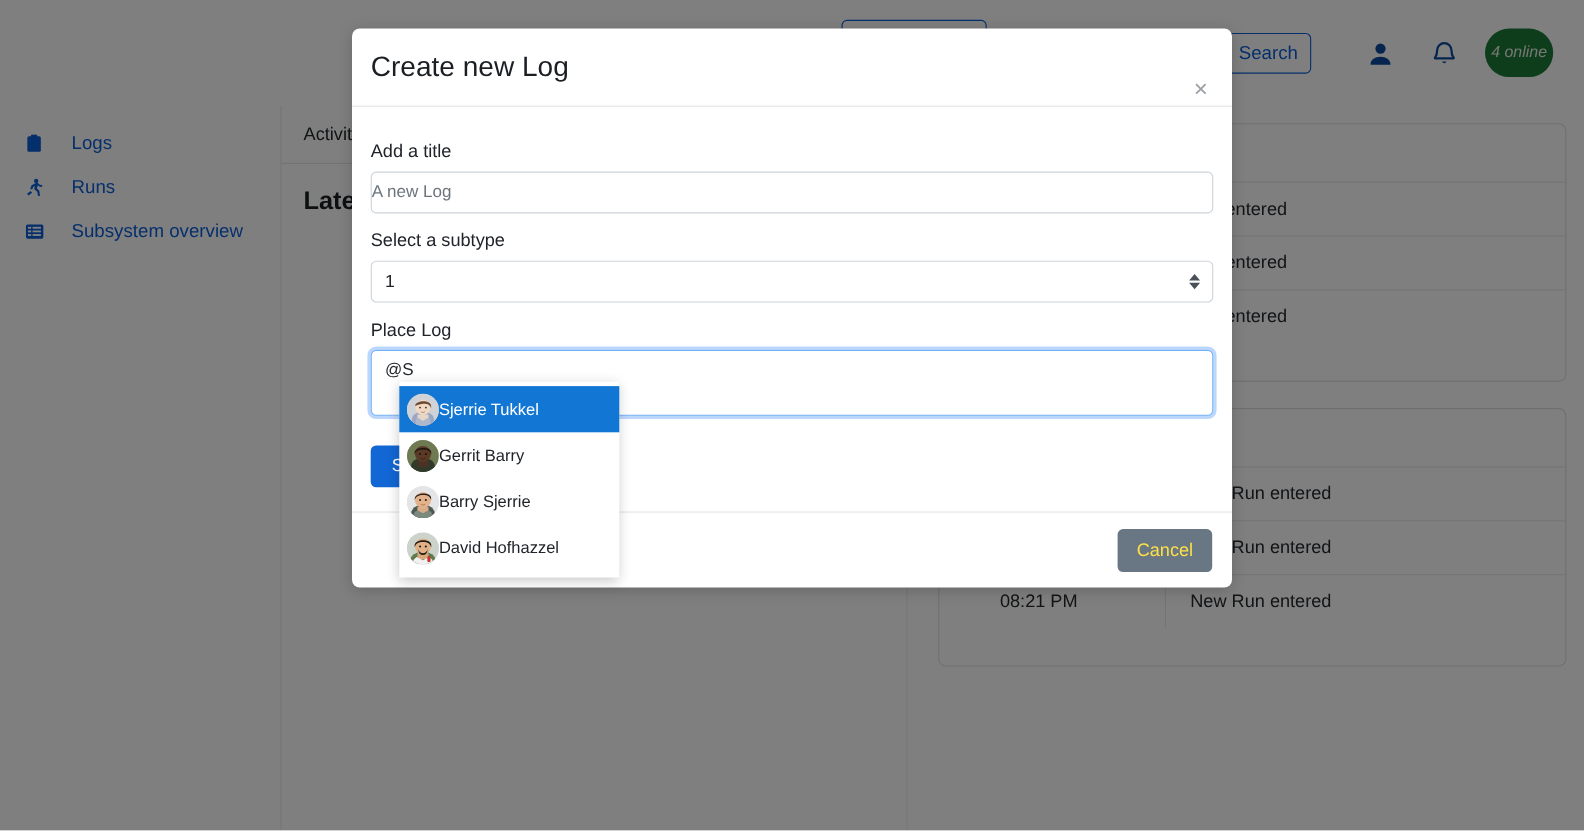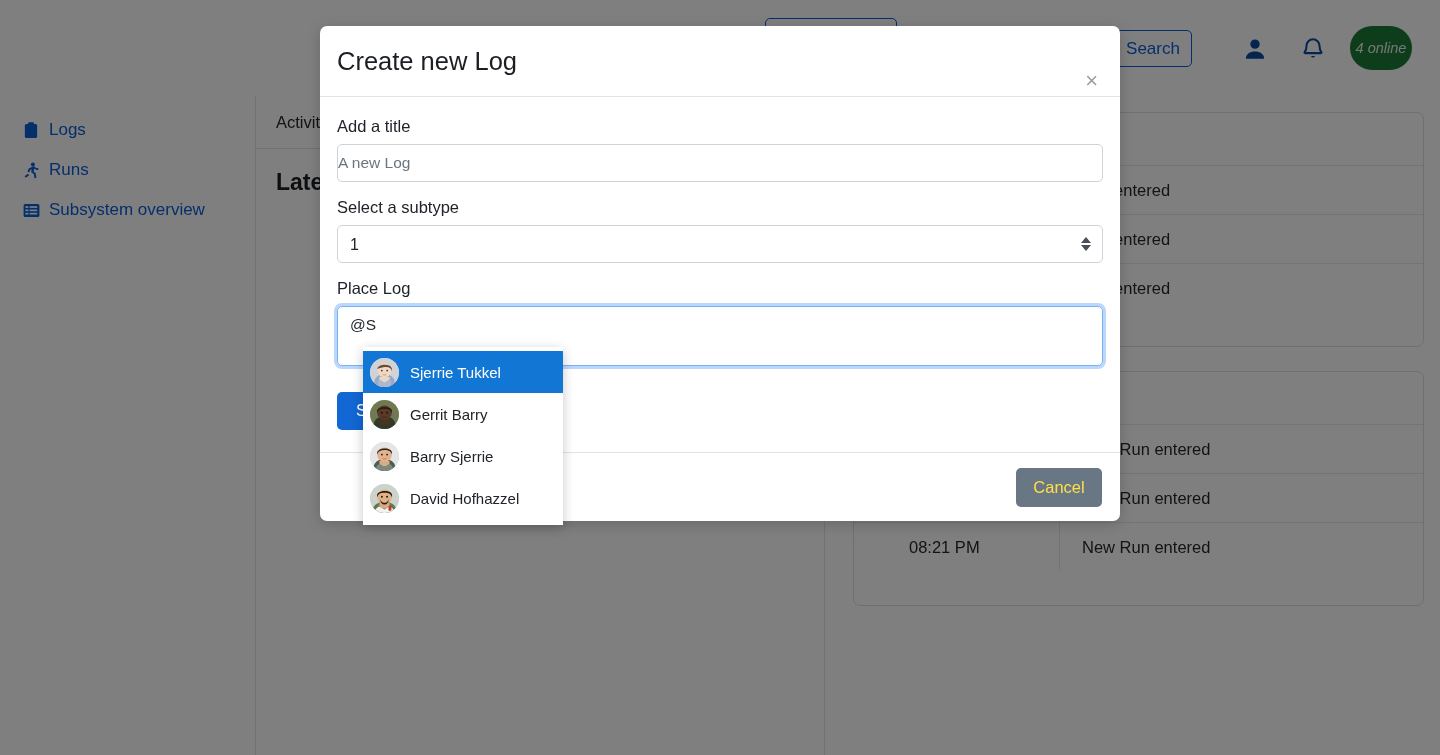--- a/index.html
+++ b/index.html
@@ -48,21 +48,21 @@
     background: #1a7a34; color: #e9efe9;
     font-size: 14.5px; display: flex; align-items: center; justify-content: center; font-style: italic;
   }
 
   .sidebar {
     position: absolute; left: 0; top: 96px; width: 255px; bottom: 0;
     background: #ffffff;
     padding: 14px 0 0 22px;
   }
   .nav-item {
-    display: flex; align-items: center; gap: 9px;
+    display: flex; align-items: center; gap: 25px;
     height: 40px; color: #0b5ed7; font-size: 17px;
   }
   .nav-icon { width: 18px; height: 18px; display: inline-flex; align-items: center; justify-content: center; color: #0b5ed7; }
 
   .col-divider-left {
     position: absolute; left: 255px; top: 96px; bottom: 0; width: 1px; background: #e3e4e6;
   }
   .col-divider-right {
     position: absolute; left: 824px; top: 96px; bottom: 0; width: 1px; background: #e3e4e6;
   }
@@ -106,21 +106,21 @@
     position: relative;
   }
   .modal-title { font-size: 25.5px; color: #1b1f23; }
   .modal-close {
     position: absolute; right: 22px; top: 44px;
     font-size: 22px; color: #9aa0a6; line-height: 1;
     background: none; border: none; padding: 0; cursor: pointer;
     font-family: "Liberation Sans", sans-serif;
   }
   .modal-body { padding: 18px 17px 22px 17px; }
-  .field-label { font-size: 16.5px; color: #20242a; margin: 2px 0 8px 0; }
+  .field-label { font-size: 16.5px; color: #20242a; margin: 14px 0 8px 0; }
   .text-input {
     width: 766px; height: 38px; border: 1px solid #ced4da; border-radius: 5px;
     padding: 0 0; font-size: 15.5px; color: #6c757d;
     font-family: "Liberation Sans", sans-serif; background: #fff;
   }
   .text-input::placeholder { color: #6c757d; opacity: 1; }
   .select-input {
     width: 766px; height: 38px; border: 1px solid #ced4da; border-radius: 5px;
     padding: 0 12px; font-size: 16px; color: #20242a; background: #ffffff;
     font-family: "Liberation Sans", sans-serif;
@@ -160,21 +160,21 @@
     font-family: "Liberation Sans", sans-serif; cursor: pointer;
   }
 
   
   .mention-list {
     position: absolute; left: 363px; top: 347px; width: 200px;
     background: #ffffff; box-shadow: 0 3px 11px rgba(0,0,0,0.22);
     padding: 4px 0 6px 0;
   }
   .mention-item {
-    display: flex; align-items: center; gap: 11px;
+    display: flex; align-items: center; 
     height: 42px; padding-left: 7px; font-size: 15px; color: #212529;
     cursor: pointer;
   }
   .mention-item.active { background: #1277d4; color: #ffffff; }
   .avatar {
     width: 29px; height: 29px; border-radius: 50%; flex: 0 0 29px;
     overflow: hidden; position: relative; background: #d8d8d8;
   }
   .avatar .face { position: absolute; inset: 0; }
 </style>

